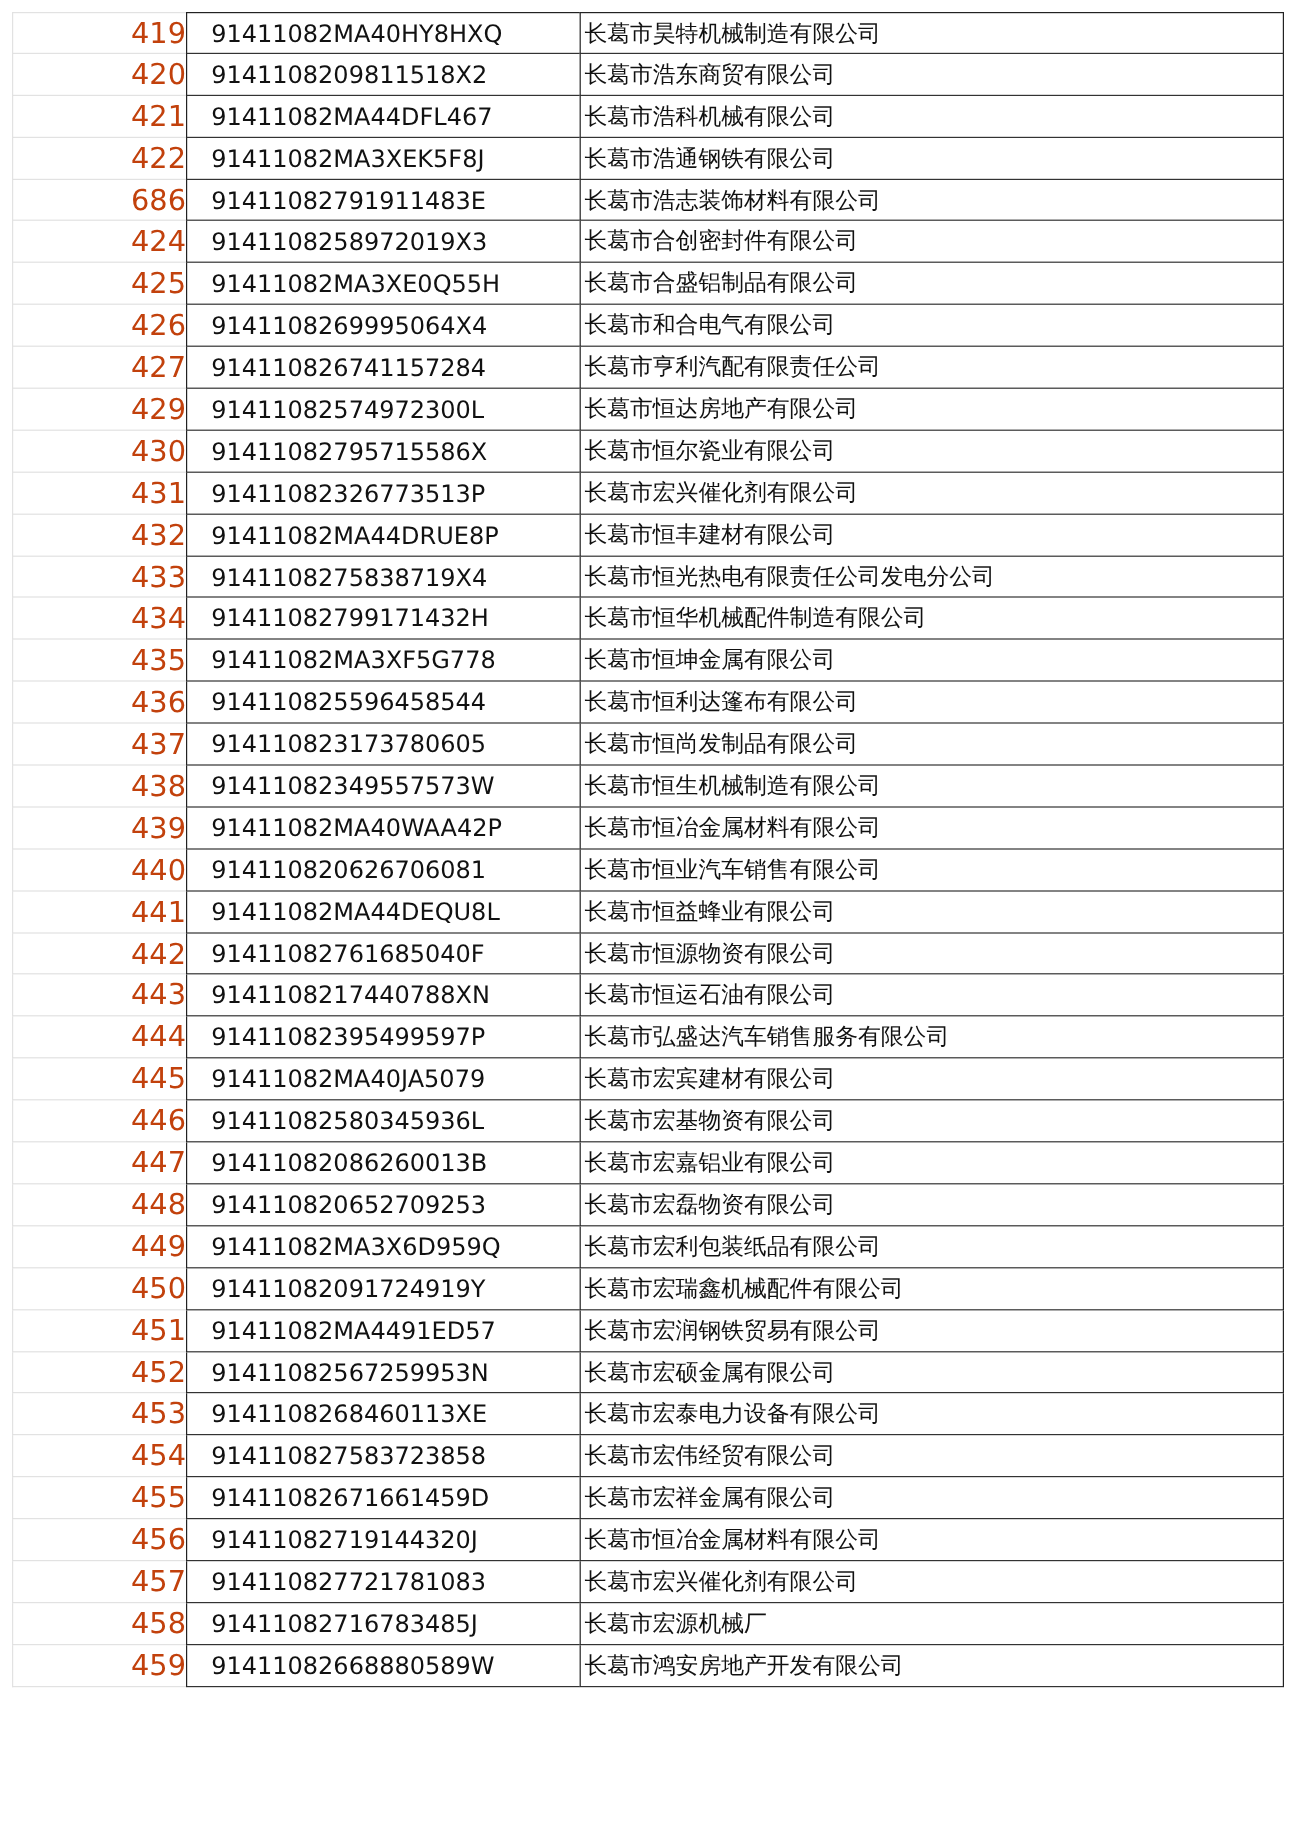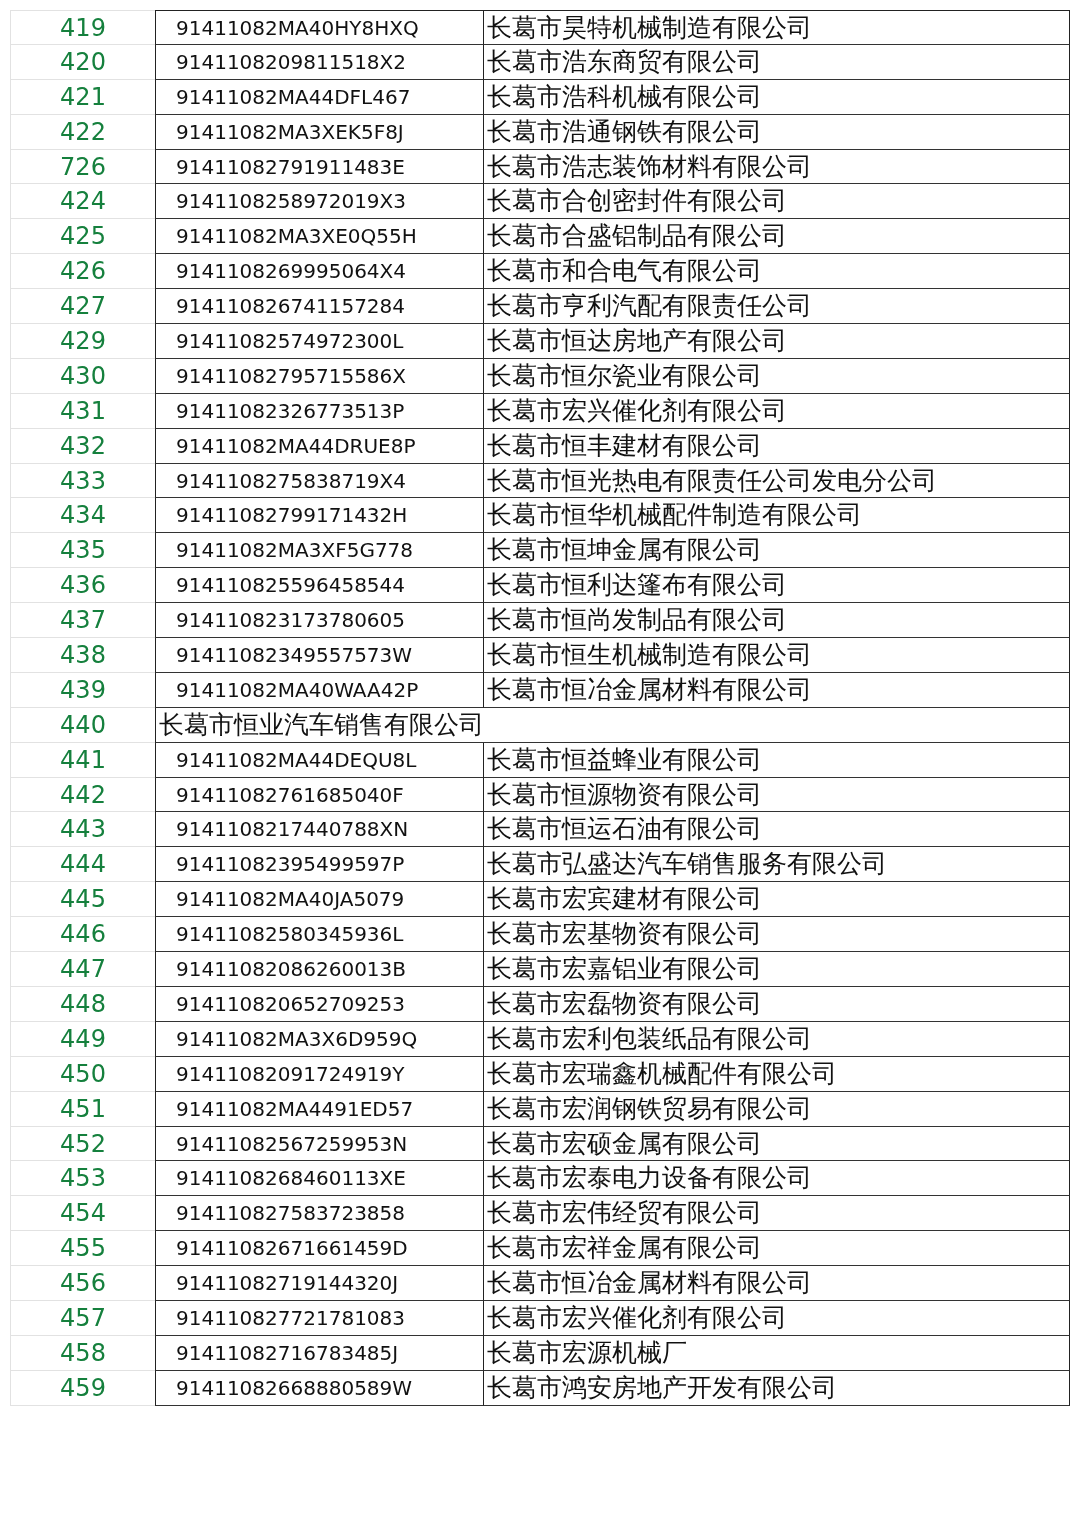--- a/index.html
+++ b/index.html
@@ -1,27 +1,27 @@
 <!DOCTYPE html>
 <html><head>
 <meta charset="utf-8">
 <style>
   html, body { margin: 0; padding: 0; background: #ffffff; }
   body { width: 1080px; height: 1518px; position: relative; overflow: hidden;
          font-family: "DejaVu Sans", "Liberation Sans", sans-serif; color: #111; }
   .sheet { position: absolute; left: 10px; top: 10px; width: 1060px; }
   .row { display: flex; height: 34.9px; box-sizing: border-box; }
-  .c-no { width: 145px; box-sizing: border-box; text-align: center;
-          font-size: 24px; line-height: 34px; color: #15803d;
+  .c-no { width: 145px; box-sizing: border-box; text-align: right;
+          font-size: 24px; line-height: 34px; color: #c2410c;
           border-left: 1px solid #e2e2e2; border-bottom: 1px solid #e2e2e2;
           padding-left: 0; padding-right: 0; }
   .c-code { width: 328px; box-sizing: border-box; font-size: 20px; line-height: 34px;
             padding-left: 20px; white-space: nowrap; overflow: hidden;
             border-left: 1.5px solid #222; border-bottom: 1.5px solid #333; }
-  .c-name { flex: 1; box-sizing: border-box; font-size: 25px; line-height: 34px;
+  .c-name { flex: 1; box-sizing: border-box; font-size: 19px; line-height: 34px;
             padding-left: 3px; white-space: nowrap; overflow: hidden;
             border-left: 1.5px solid #222; border-right: 1.5px solid #222;
             border-bottom: 1.5px solid #333; }
   .row.first .c-no { border-top: 1px solid #e2e2e2; }
   .row.first .c-code, .row.first .c-name { border-top: 1.5px solid #222; }
 </style>
 </head>
 <body>
 
 <div class="sheet" id="sheet">
@@ -39,21 +39,21 @@
       <div class="c-no">421</div>
       <div class="c-code">91411082MA44DFL467</div>
       <div class="c-name">长葛市浩科机械有限公司</div>
     </div>
     <div class="row">
       <div class="c-no">422</div>
       <div class="c-code">91411082MA3XEK5F8J</div>
       <div class="c-name">长葛市浩通钢铁有限公司</div>
     </div>
     <div class="row">
-      <div class="c-no">726</div>
+      <div class="c-no">686</div>
       <div class="c-code">91411082791911483E</div>
       <div class="c-name">长葛市浩志装饰材料有限公司</div>
     </div>
     <div class="row">
       <div class="c-no">424</div>
       <div class="c-code">9141108258972019X3</div>
       <div class="c-name">长葛市合创密封件有限公司</div>
     </div>
     <div class="row">
       <div class="c-no">425</div>
@@ -120,20 +120,21 @@
       <div class="c-code">91411082349557573W</div>
       <div class="c-name">长葛市恒生机械制造有限公司</div>
     </div>
     <div class="row">
       <div class="c-no">439</div>
       <div class="c-code">91411082MA40WAA42P</div>
       <div class="c-name">长葛市恒冶金属材料有限公司</div>
     </div>
     <div class="row">
       <div class="c-no">440</div>
+      <div class="c-code">914110820626706081</div>
       <div class="c-name">长葛市恒业汽车销售有限公司</div>
     </div>
     <div class="row">
       <div class="c-no">441</div>
       <div class="c-code">91411082MA44DEQU8L</div>
       <div class="c-name">长葛市恒益蜂业有限公司</div>
     </div>
     <div class="row">
       <div class="c-no">442</div>
       <div class="c-code">91411082761685040F</div>

